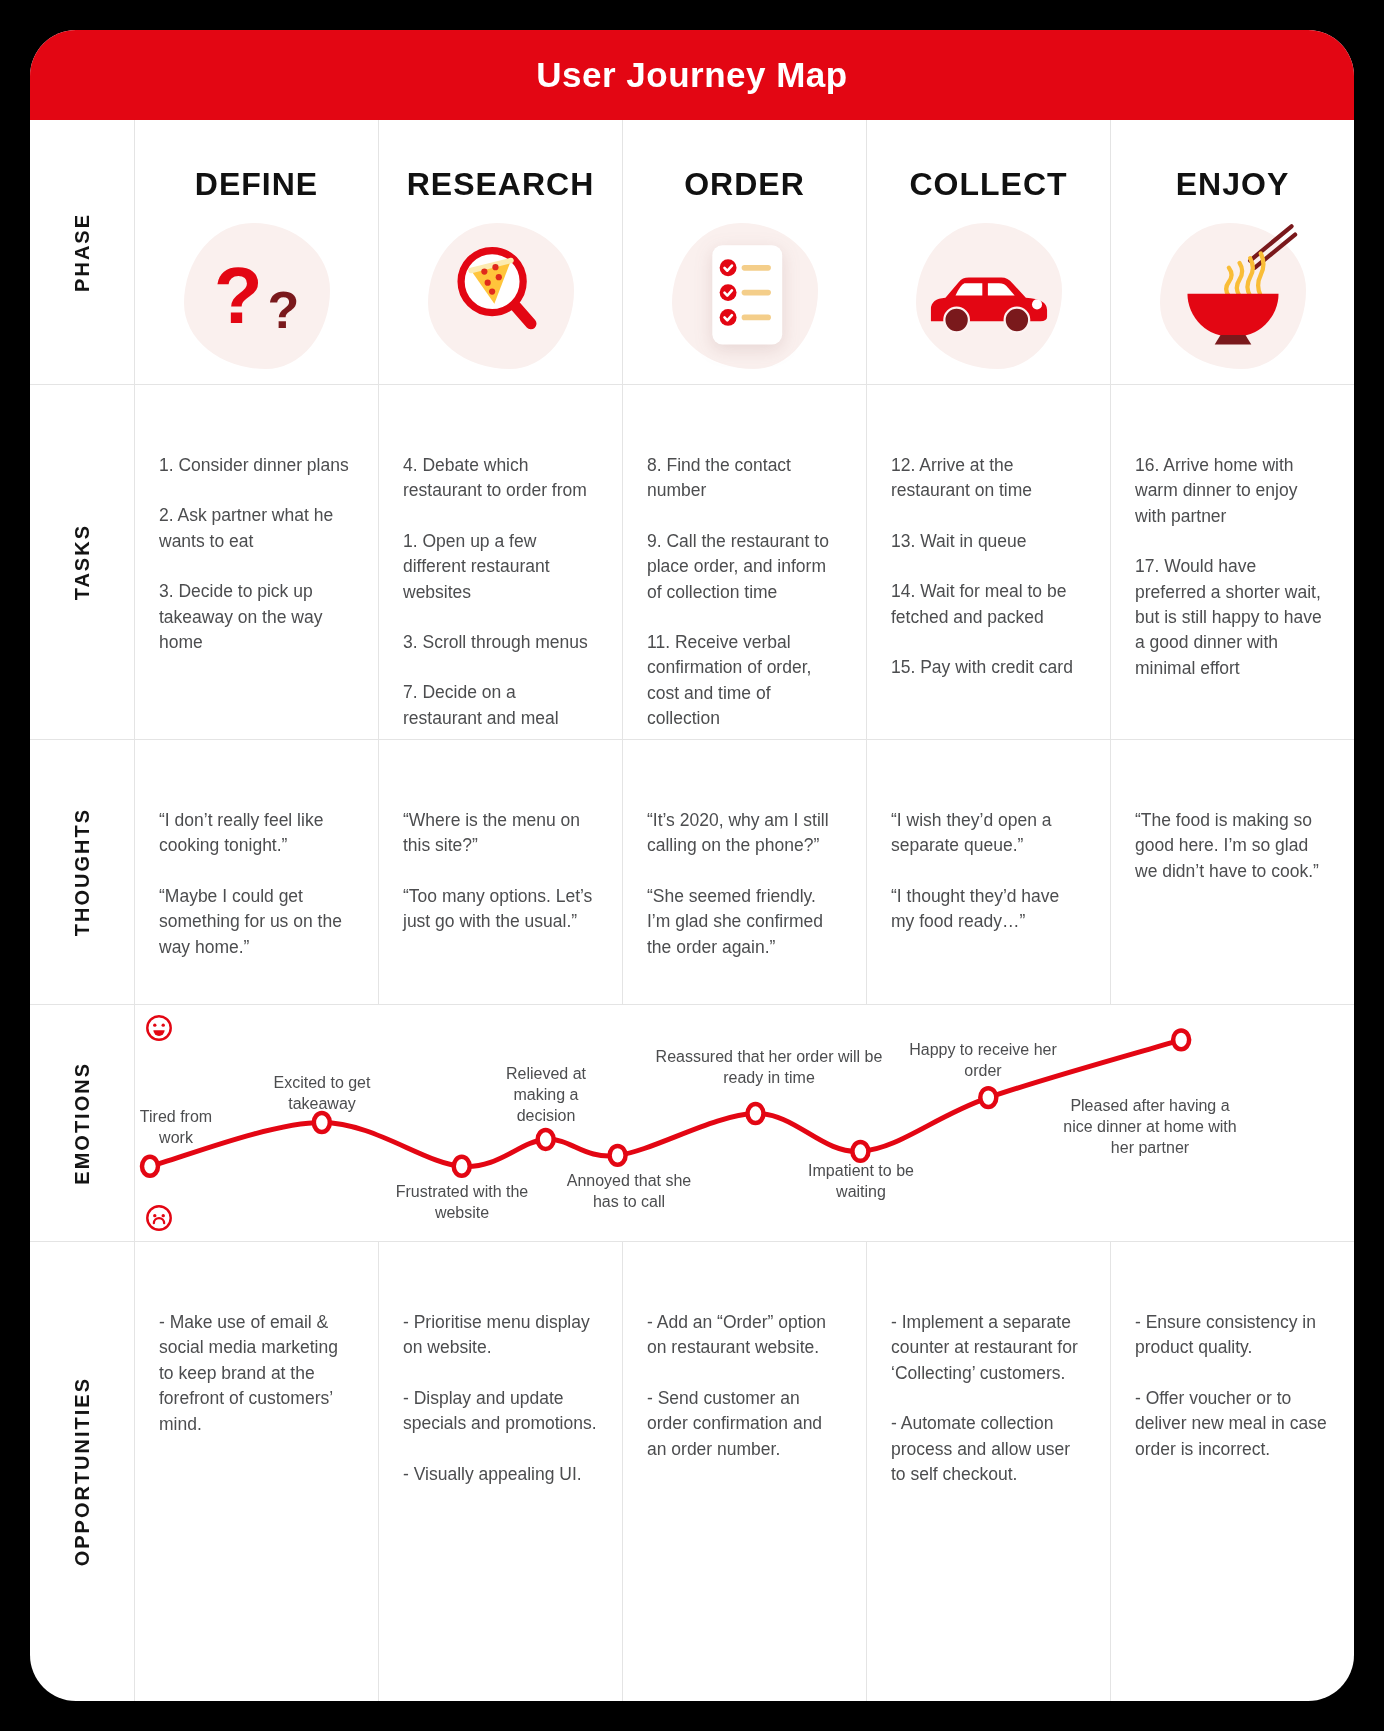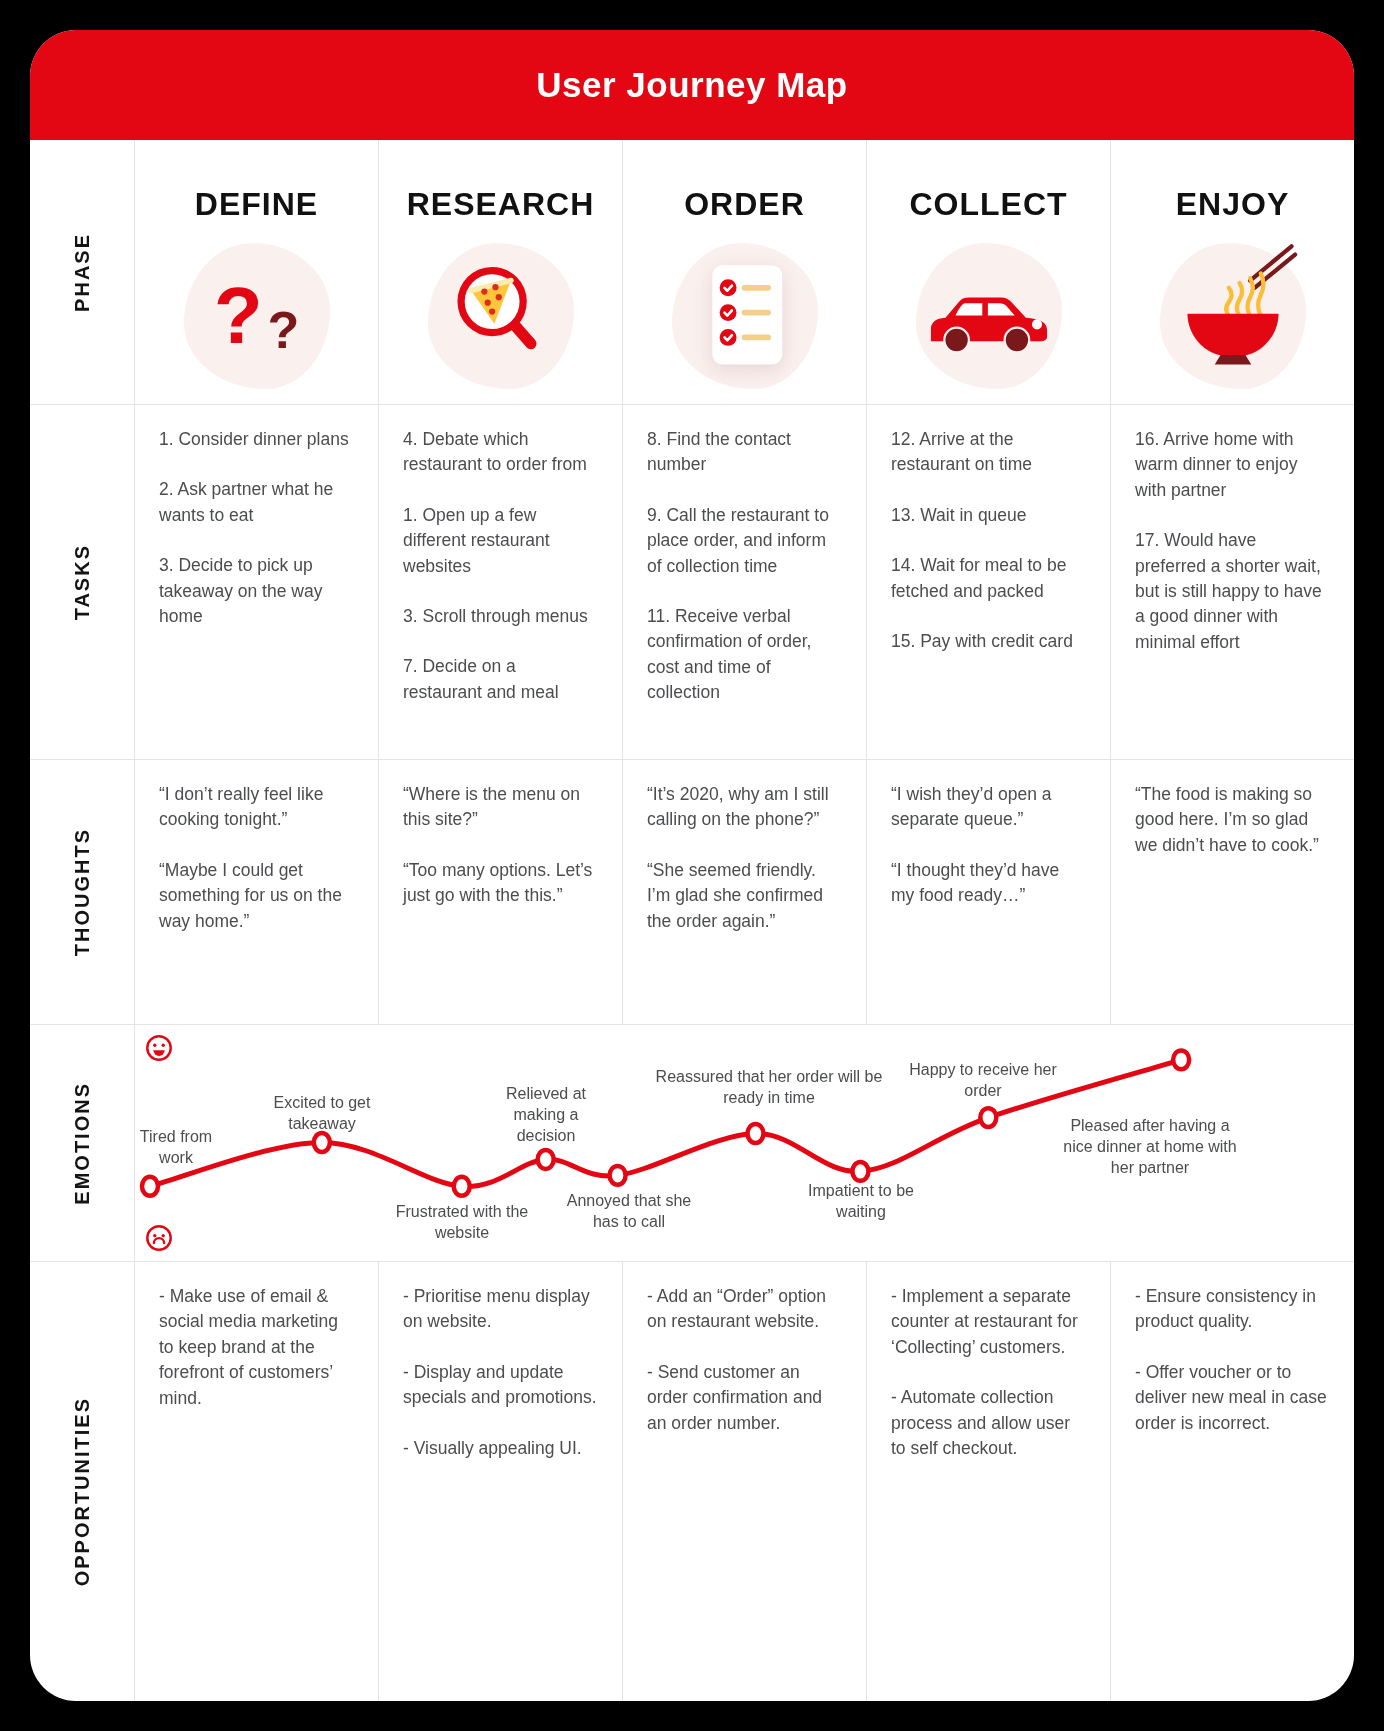--- a/index.html
+++ b/index.html
@@ -4,33 +4,33 @@
 <style>
   html,body{margin:0;padding:0}
   body{
     width:1384px;height:1731px;background:#000;
     font-family:"Liberation Sans",sans-serif;position:relative;overflow:hidden;
   }
   .card{
     position:absolute;left:30px;top:30px;width:1324px;height:1671px;
     background:#fff;border-radius:46px;overflow:hidden;
   }
-  .header{height:110px;background:#E30613;display:flex;align-items:center;justify-content:center}
+  .header{height:90px;background:#E30613;display:flex;align-items:center;justify-content:center}
   .title{color:#fff;font-size:35px;font-weight:bold;letter-spacing:.5px}
   .grid{display:grid;grid-template-columns:104px repeat(5,1fr);grid-template-rows:264px 355px 265px 237px auto;height:1581px}
   .label-cell{grid-column:1;display:flex;align-items:center;justify-content:center;border-top:1px solid #E4E4E4}
   .label-cell.first{border-top:none}
   .label-text{writing-mode:vertical-rl;transform:rotate(180deg);font-weight:bold;font-size:20px;letter-spacing:2px;color:#141414;white-space:nowrap}
   .cell{border-left:1px solid #E4E4E4;border-top:1px solid #E4E4E4}
   .row1{border-top:none}
   .phase-cell{display:flex;flex-direction:column;align-items:center;padding-top:46px}
   .phase-head{font-size:32px;font-weight:bold;color:#111;letter-spacing:1px}
   .blob{width:146px;height:146px;background:#FAF0EE;border-radius:47% 53% 44% 56% / 55% 46% 54% 45%;
         margin-top:20px;display:flex;align-items:center;justify-content:center;position:relative}
-  .text-cell{padding:22px 24px 20px 24px;font-size:17.5px;line-height:1.45;color:#4C4D4F}
+  .text-cell{padding:68px 24px 20px 24px;font-size:17.5px;line-height:1.45;color:#4C4D4F}
   .text-cell p{margin:0 0 25px 0}
   .emotions-cell{grid-column:2/7;position:relative;border-left:1px solid #E4E4E4;border-top:1px solid #E4E4E4}
   .emo-label{position:absolute;transform:translate(-50%,-50%);text-align:center;font-size:16px;line-height:1.32;color:#4C4D4F}
   .emoji{position:absolute;left:9px;width:30px;height:30px}
   .qmarks{display:flex;align-items:flex-start}
   .q1{font-size:80px;font-weight:bold;color:#E30613;line-height:1}
   .q2{font-size:52px;font-weight:bold;color:#7A191C;line-height:1;margin:28px 0 0 5px}
 </style>
 </head>
 <body>
@@ -93,21 +93,21 @@
         <p>- Make use of email &amp; social media marketing to keep brand at the forefront of customers’ mind.</p>
       </div>
       <div class="cell text-cell" style="grid-area: 2 / 3;">
         <p>4. Debate which restaurant to order from</p>
         <p>1. Open up a few different restaurant websites</p>
         <p>3. Scroll through menus</p>
         <p>7. Decide on a restaurant and meal</p>
       </div>
       <div class="cell text-cell" style="grid-area: 3 / 3;">
         <p>“Where is the menu on this site?”</p>
-        <p>“Too many options. Let’s just go with the this.”</p>
+        <p>“Too many options. Let’s just go with the usual.”</p>
       </div>
       <div class="cell text-cell" style="grid-area: 5 / 3;">
         <p>- Prioritise menu display on website.</p>
         <p>- Display and update specials and promotions.</p>
         <p>- Visually appealing UI.</p>
       </div>
       <div class="cell phase-cell row1" style="grid-area: 1 / 4;">
         <div class="phase-head">ORDER</div>
         <div class="blob">
           <svg viewBox="0 0 110 110" width="124" height="124" style="filter:drop-shadow(0 5px 9px rgba(120,60,60,.15))">

